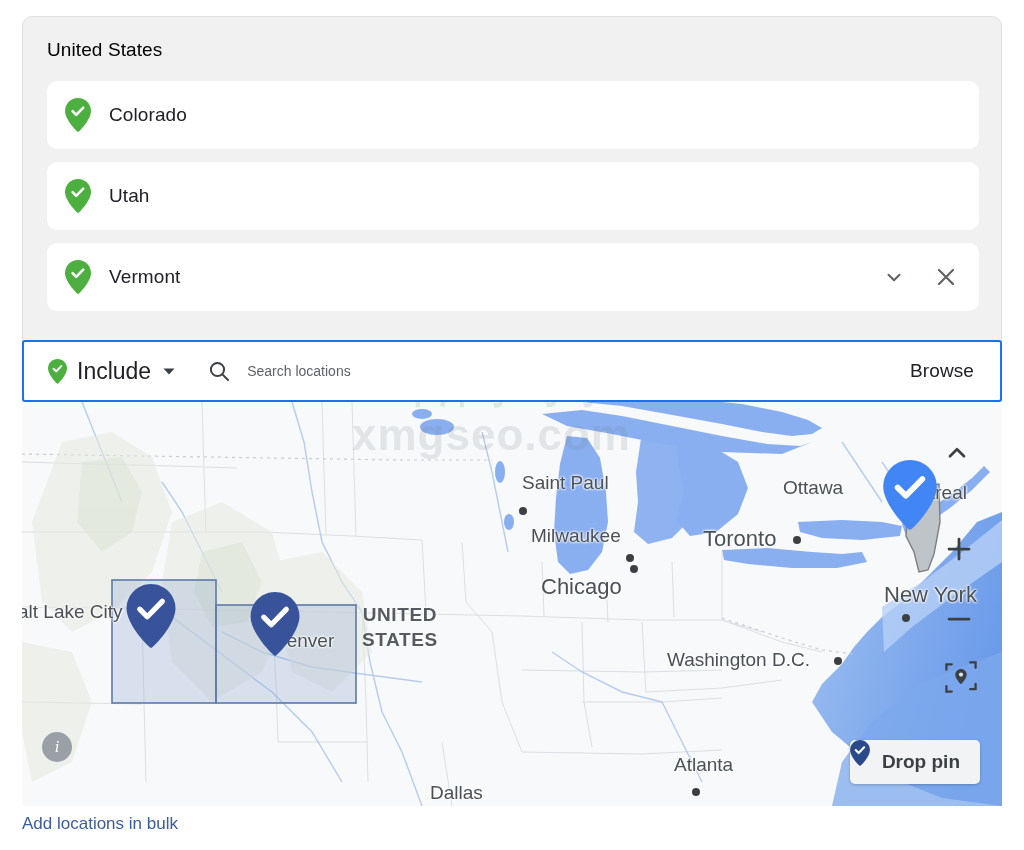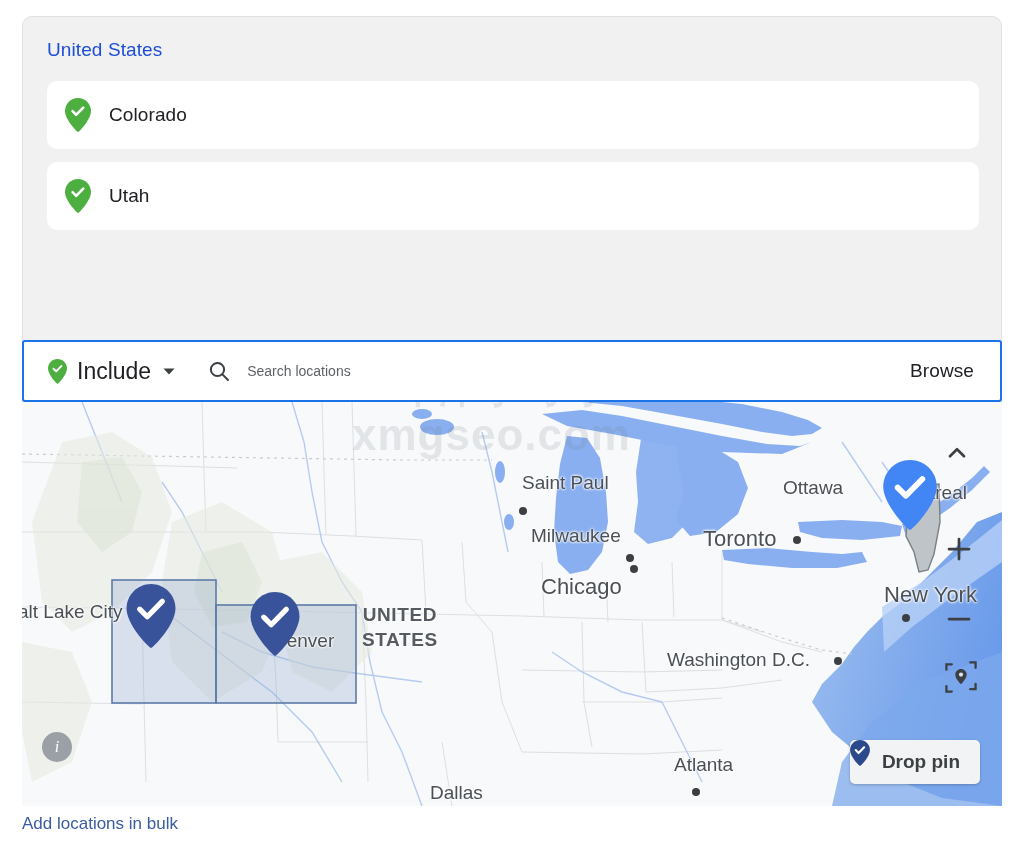--- a/index.html
+++ b/index.html
@@ -18,21 +18,21 @@
     background: #f1f1f1;
     border: 1px solid #e0e0e0;
     border-radius: 10px;
     overflow: hidden;
   }
 
   .country-title {
     position: absolute;
     left: 24px; top: 22px;
     font-size: 19px;
-    color: #1d4ed8;
+    color: #000000;
     letter-spacing: .1px;
   }
 
   
   .loc-rows { position: absolute; left: 24px; top: 64px; width: 932px; }
   .loc-row {
     position: relative;
     height: 68px;
     background: #ffffff;
     border-radius: 10px;
@@ -190,20 +190,41 @@
     <div class="loc-row">
       <div class="pin-wrap">
         <svg width="26" height="34" viewBox="0 0 26 34">
           <path d="M13 0C5.82 0 0 5.82 0 13c0 8.3 11 20 13 21 2-1 13-12.7 13-21C26 5.82 20.18 0 13 0z" fill="#4caf3f"></path>
           <path d="M7.6 13.2l3.6 3.6 7-7.2" stroke="#fff" stroke-width="2.6" fill="none" stroke-linecap="round" stroke-linejoin="round"></path>
         </svg>
       </div>
       <div class="loc-label">Utah</div>
     </div>
 
+    <div class="loc-row">
+      <div class="pin-wrap">
+        <svg width="26" height="34" viewBox="0 0 26 34">
+          <path d="M13 0C5.82 0 0 5.82 0 13c0 8.3 11 20 13 21 2-1 13-12.7 13-21C26 5.82 20.18 0 13 0z" fill="#4caf3f"></path>
+          <path d="M7.6 13.2l3.6 3.6 7-7.2" stroke="#fff" stroke-width="2.6" fill="none" stroke-linecap="round" stroke-linejoin="round"></path>
+        </svg>
+      </div>
+      <div class="loc-label">Vermont</div>
+      <div class="row-actions">
+        <div class="icon-btn">
+          <svg width="22" height="22" viewBox="0 0 24 24">
+              <path d="M6 9.5l6 6 6-6" stroke="#5f6368" stroke-width="2.2" fill="none" stroke-linecap="round" stroke-linejoin="round"></path>
+            </svg>
+        </div>
+        <div class="icon-btn">
+          <svg width="24" height="24" viewBox="0 0 24 24">
+              <path d="M5 5l14 14M19 5L5 19" stroke="#5f6368" stroke-width="2.2" stroke-linecap="round"></path>
+            </svg>
+        </div>
+      </div>
+    </div>
 
   </div>
 </div>
 
 <div class="searchbar">
   <div class="include-group">
     <span>
       <svg width="19" height="25" viewBox="0 0 26 34" style="display:block">
         <path d="M13 0C5.82 0 0 5.82 0 13c0 8.3 11 20 13 21 2-1 13-12.7 13-21C26 5.82 20.18 0 13 0z" fill="#4caf3f"></path>
         <path d="M7.6 13.2l3.6 3.6 7-7.2" stroke="#fff" stroke-width="2.8" fill="none" stroke-linecap="round" stroke-linejoin="round"></path>

